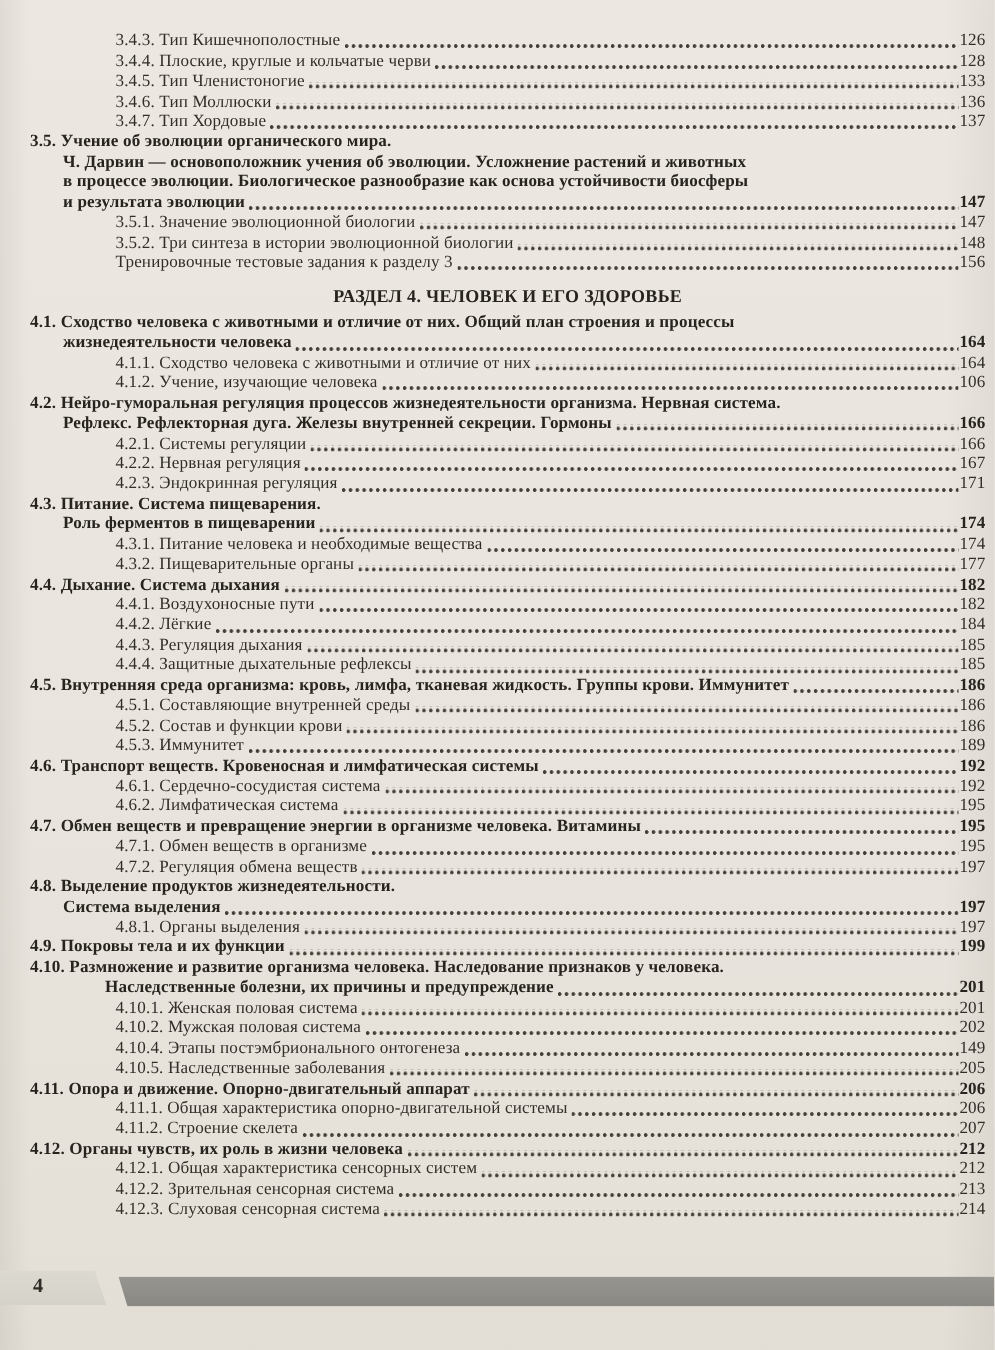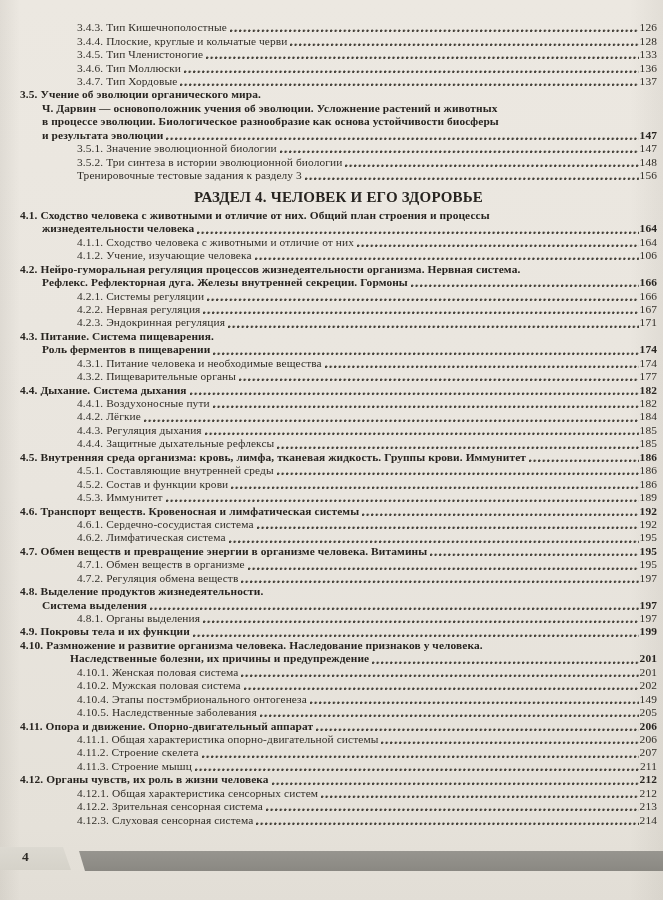--- a/index.html
+++ b/index.html
@@ -30,21 +30,21 @@
   .ind-cont-wide{padding-left:50px;}
   .ind-sub{padding-left:57px;}
   .leader{
     flex:1 1 8px;height:4px;margin:0 1px 2px 3px;min-width:8px;
     background-image:radial-gradient(circle at 1.1px 2.7px,#433f37 1.02px,rgba(0,0,0,0) 1.45px);
     background-size:4.55px 4px;background-repeat:repeat-x;background-position:left bottom;
   }
   .page-num{flex:0 0 auto;}
   .header-row{
     display:block;text-align:center;font-weight:bold;color:#272420;
-    height:13.45px;line-height:13.2px;font-size:15px;
+    height:13.45px;line-height:13.2px;font-size:12px;
     margin:8.5px 0 4.5px 0;letter-spacing:.2px;
   }
   .footer-tab{
     position:absolute;left:0;top:847px;width:76px;height:23px;
     background:linear-gradient(180deg,#dcd9d1,#d5d2c9);
     -webkit-clip-path:polygon(0 0,63px 0,71px 100%,0 100%);
     clip-path:polygon(0 0,63px 0,71px 100%,0 100%);
   }
   .footer-tab .num{
     position:absolute;left:22px;top:2px;
@@ -304,25 +304,20 @@
       </div>
       <div class="row ind-sub">
         <span class="txt">4.11.1. Общая характеристика опорно-двигательной системы</span>
         <span class="leader"></span>
         <span class="page-num">206</span>
       </div>
       <div class="row ind-sub">
         <span class="txt">4.11.2. Строение скелета</span>
         <span class="leader"></span>
         <span class="page-num">207</span>
-      </div>
-      <div class="row ind-sub">
-        <span class="txt">4.11.3. Строение мышц</span>
-        <span class="leader"></span>
-        <span class="page-num">211</span>
       </div>
       <div class="row ind-top bold">
         <span class="txt">4.12. Органы чувств, их роль в жизни человека</span>
         <span class="leader"></span>
         <span class="page-num">212</span>
       </div>
       <div class="row ind-sub">
         <span class="txt">4.12.1. Общая характеристика сенсорных систем</span>
         <span class="leader"></span>
         <span class="page-num">212</span>

